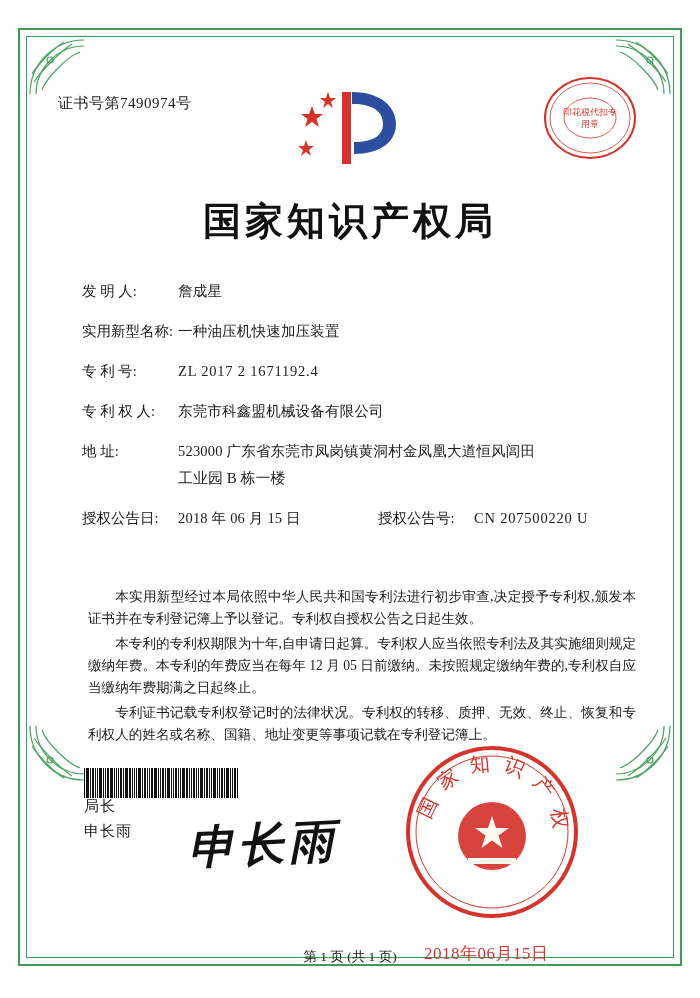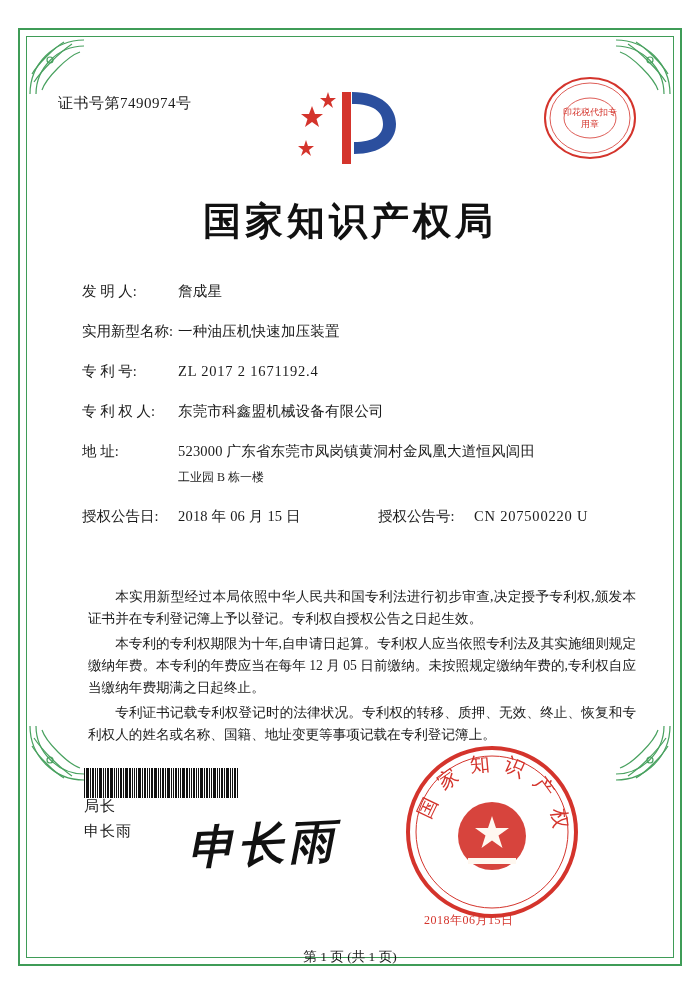--- a/index.html
+++ b/index.html
@@ -141,21 +141,21 @@
     letter-spacing: 0.2px;
   }
   .fvalue.mono {
     font-family: "Liberation Serif", serif;
     letter-spacing: 0.8px;
   }
   .addr-second {
     margin-left: 96px;
     margin-top: -13px;
     margin-bottom: 21px;
-    font-size: 12px;
+    font-size: 15px;
   }
 
   .twocol {
     display: flex;
     margin-bottom: 6px;
   }
   .twocol .col {
     display: flex;
     align-items: baseline;
   }
@@ -225,23 +225,23 @@
   .big-seal {
     position: absolute;
     left: 352px;
     top: 688px;
     width: 176px;
     height: 176px;
   }
   .seal-date {
     position: absolute;
     left: 372px;
-    top: 856px;
+    top: 886px;
     color: #d4342c;
-    font-size: 12px;
+    font-size: 17px;
     letter-spacing: 0.5px;
     font-family: "Liberation Serif", serif;
   }
 
   
   .footer {
     position: absolute;
     left: 0;
     top: 892px;
     width: 596px;

